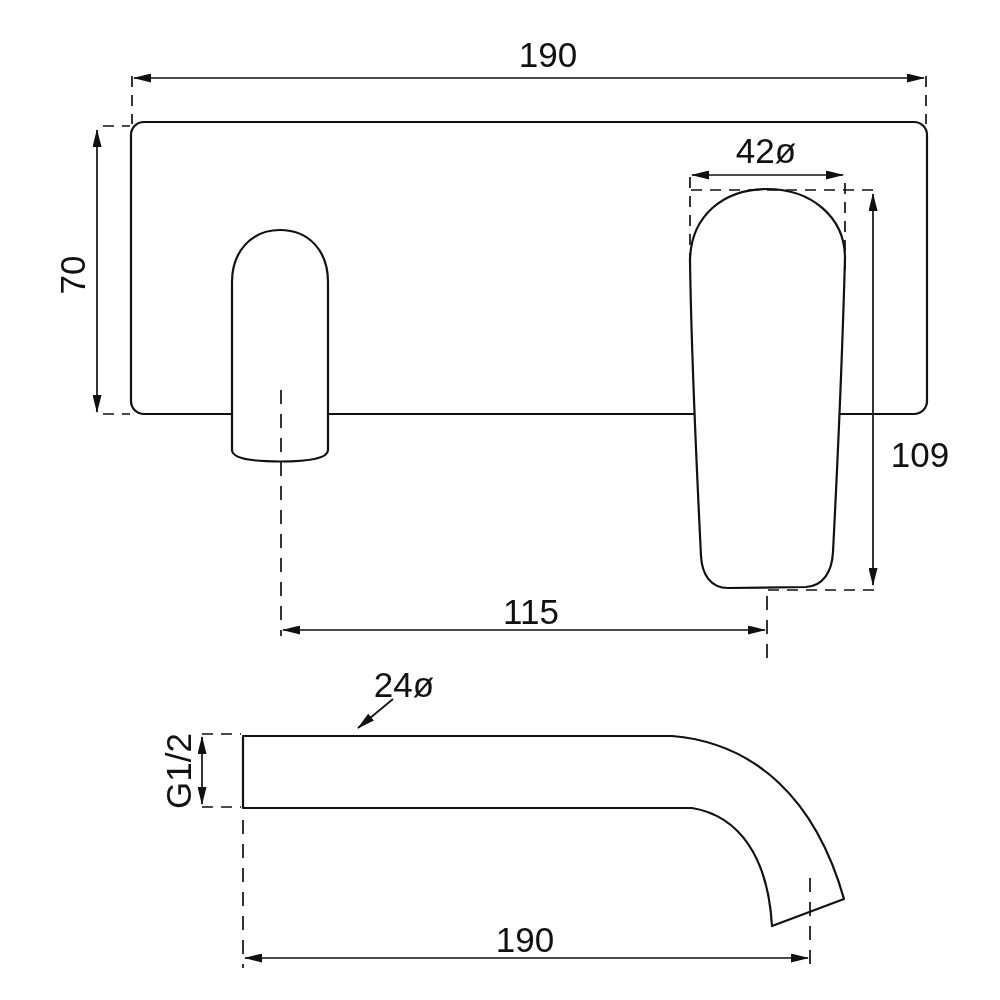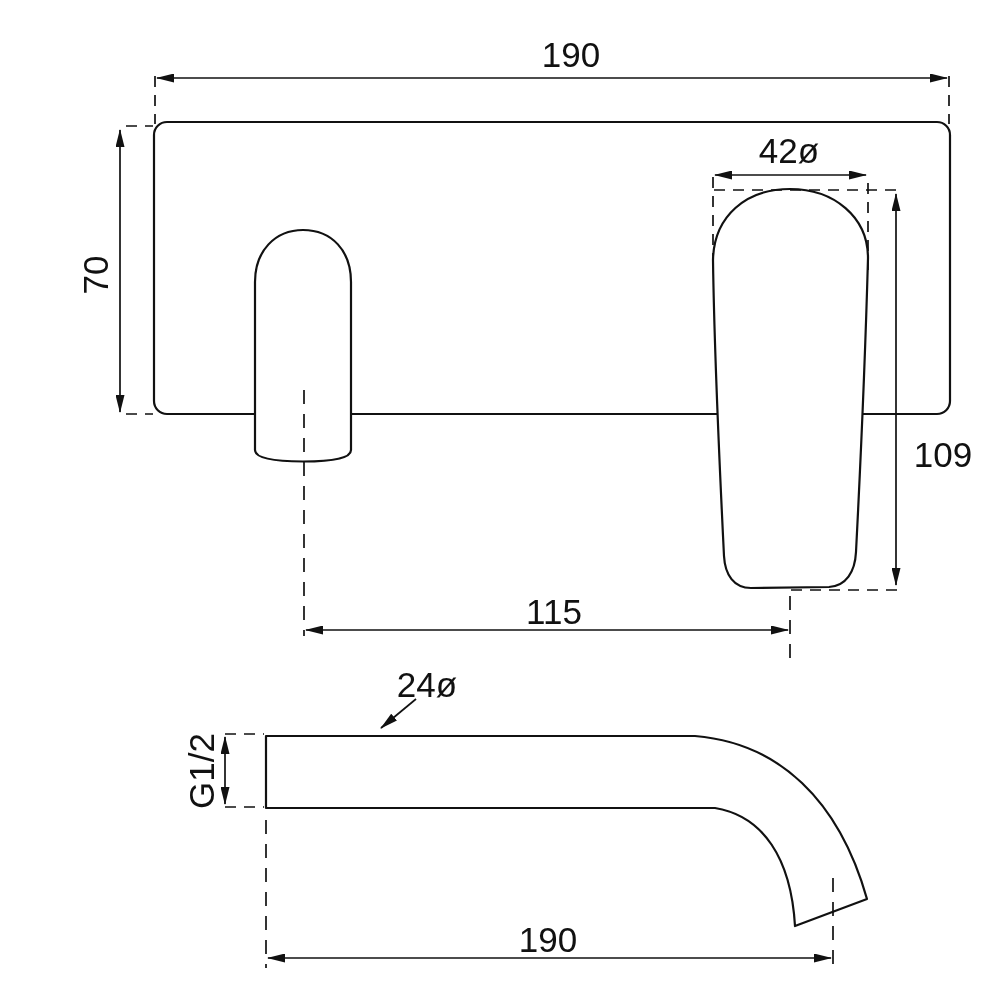--- a/index.html
+++ b/index.html
@@ -6,21 +6,20 @@
     margin: 0;
     padding: 0;
     background: #ffffff;
   }
   .canvas {
     position: relative;
     width: 956px;
     height: 1000px;
     background: #ffffff;
     overflow: hidden;
-    margin-left: 23px;
   }
   svg { display: block; }
   .outline {
     fill: #ffffff;
     stroke: #111111;
     stroke-width: 2.2;
     stroke-linejoin: round;
     stroke-linecap: round;
   }
   .dimline {

